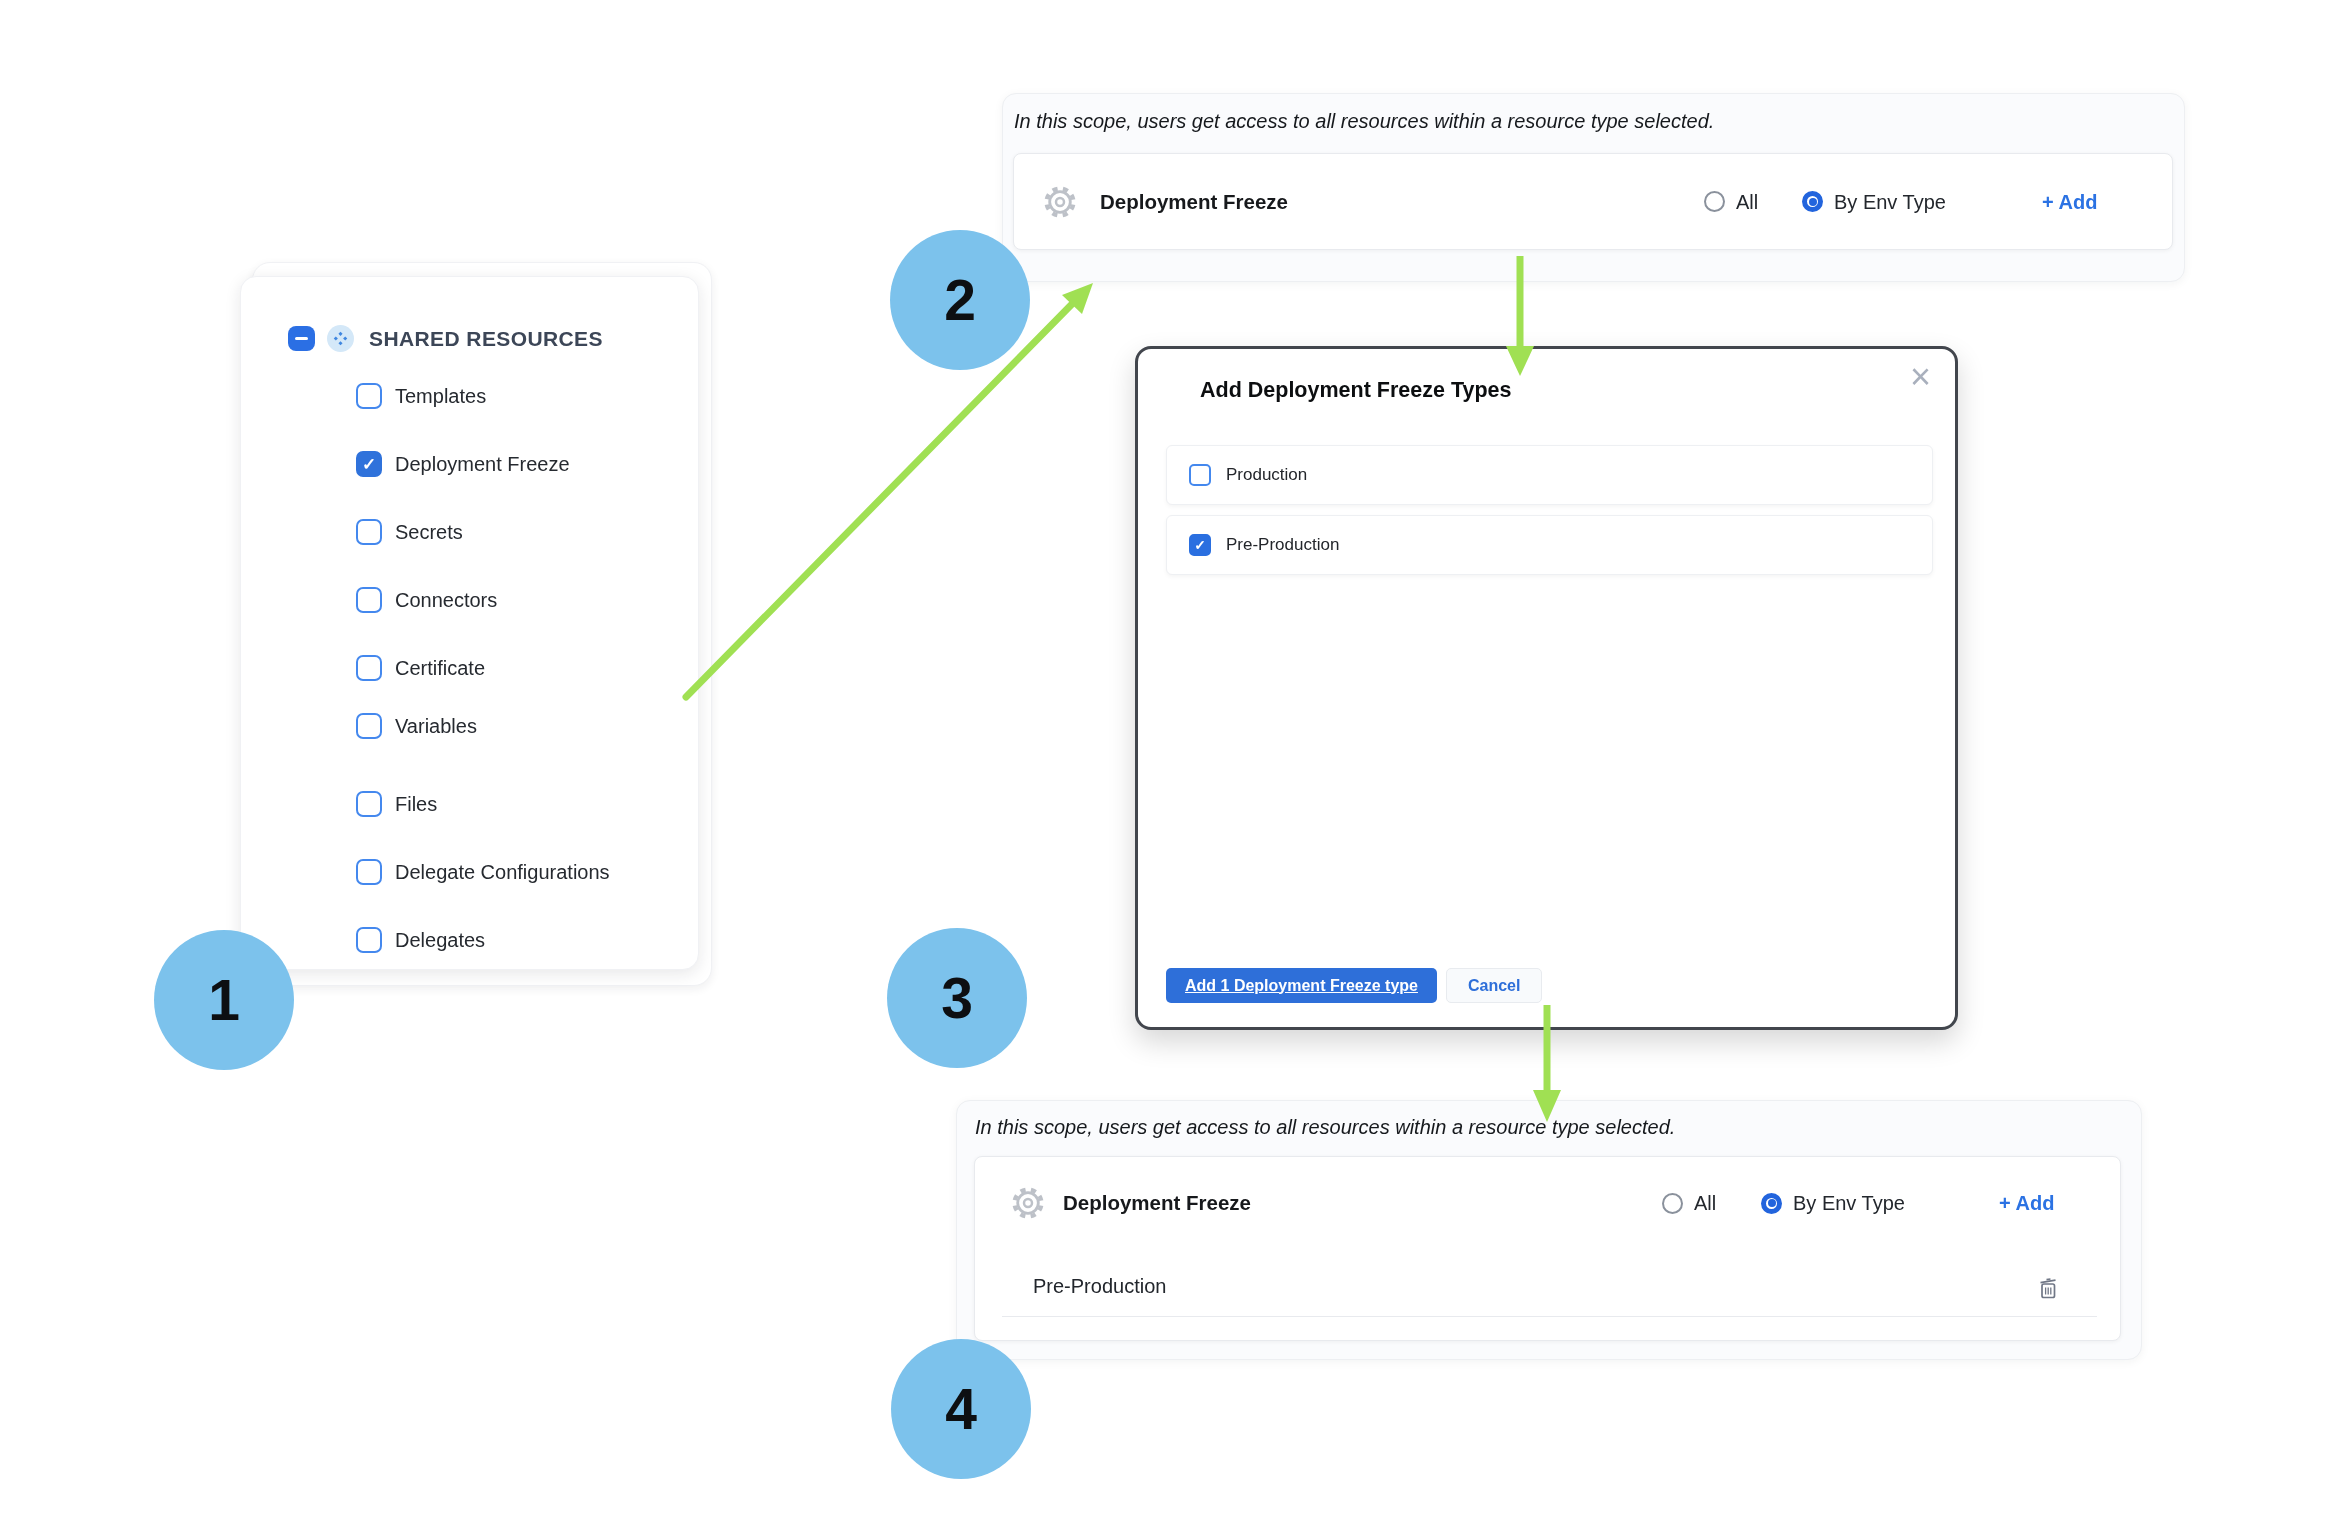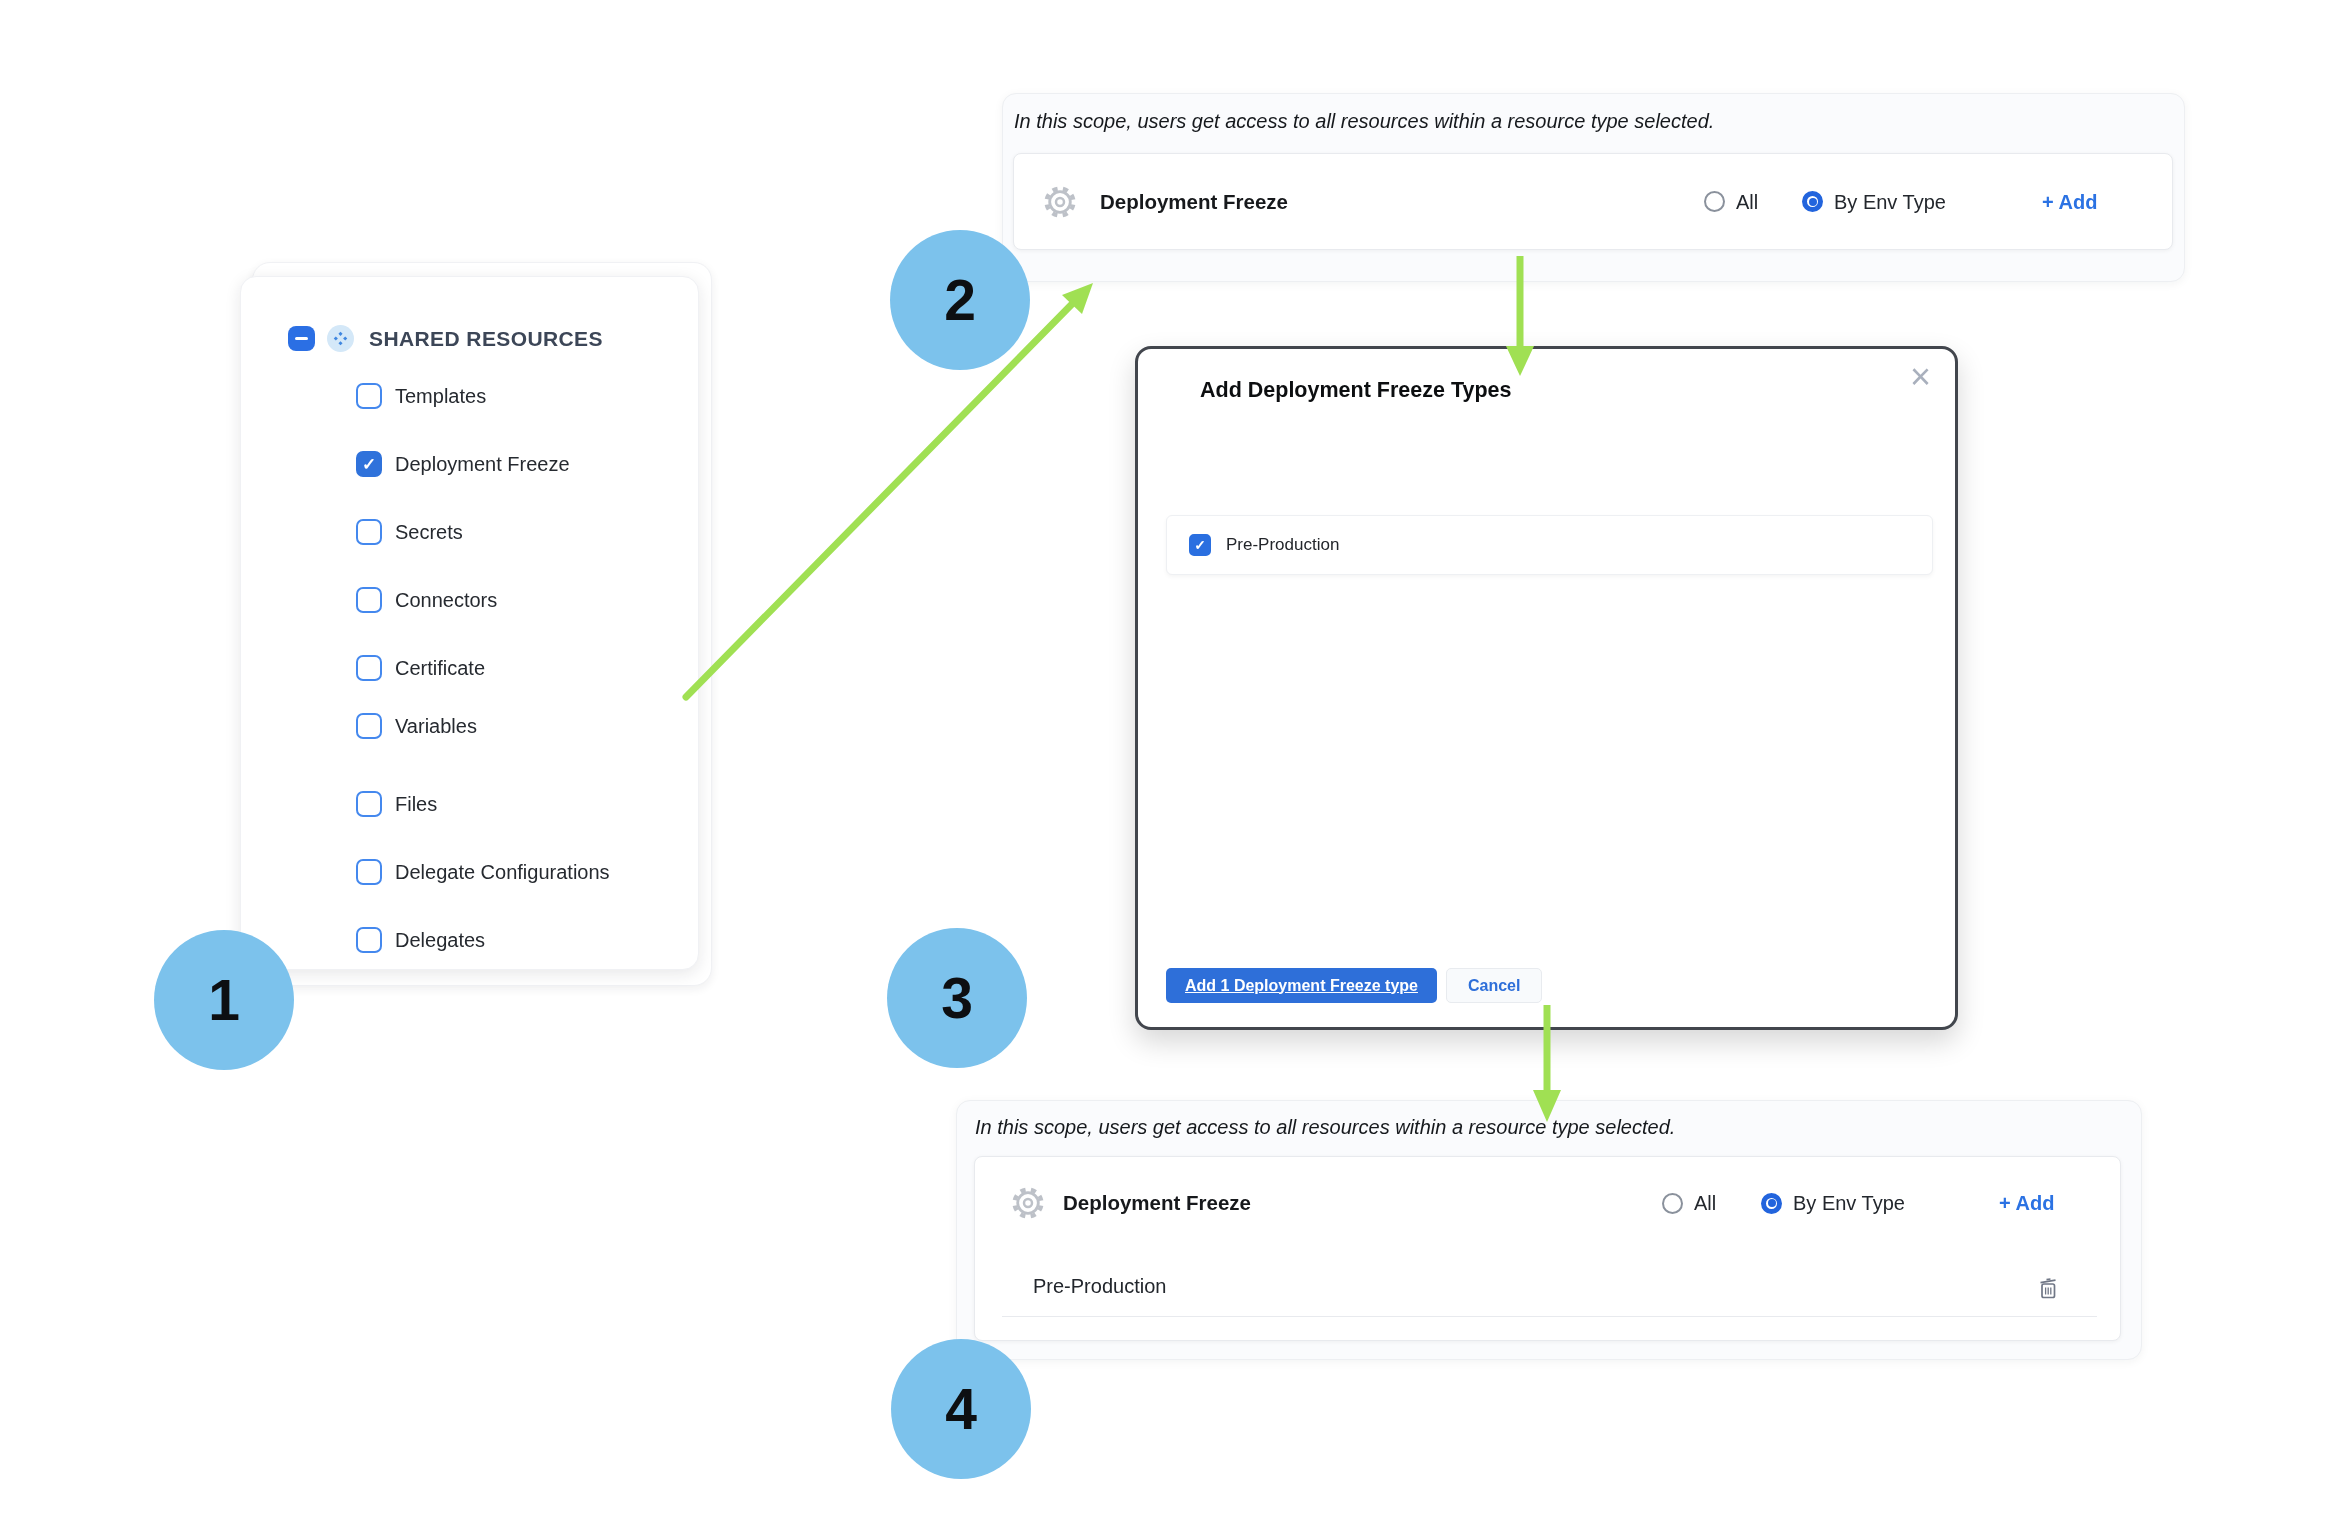--- a/index.html
+++ b/index.html
@@ -149,20 +149,24 @@
       <div class="radio-label" style="left:722px;top:50%;">All</div>
       <div class="radio checked" style="left:788px;top:calc(50% - 10.5px);"></div>
       <div class="radio-label" style="left:820px;top:50%;">By Env Type</div>
       <div class="add-link" style="left:1028px;top:50%;">+ Add</div>
     </div>
   </div>
 
   <div class="abs" id="modal">
     <div class="m-title">Add Deployment Freeze Types</div>
     <div class="m-close">×</div>
+    <div class="m-opt" style="top:96px">
+      <span class="cb"></span>
+      <span class="m-opt-label">Production</span>
+    </div>
     <div class="m-opt" style="top:166px">
       <span class="cb checked">
           <span class="check">✓</span>
         </span>
       <span class="m-opt-label">Pre-Production</span>
     </div>
     <div class="m-actions">
       <button class="btn-primary">Add 1 Deployment Freeze type</button>
       <button class="btn-cancel">Cancel</button>
     </div>

